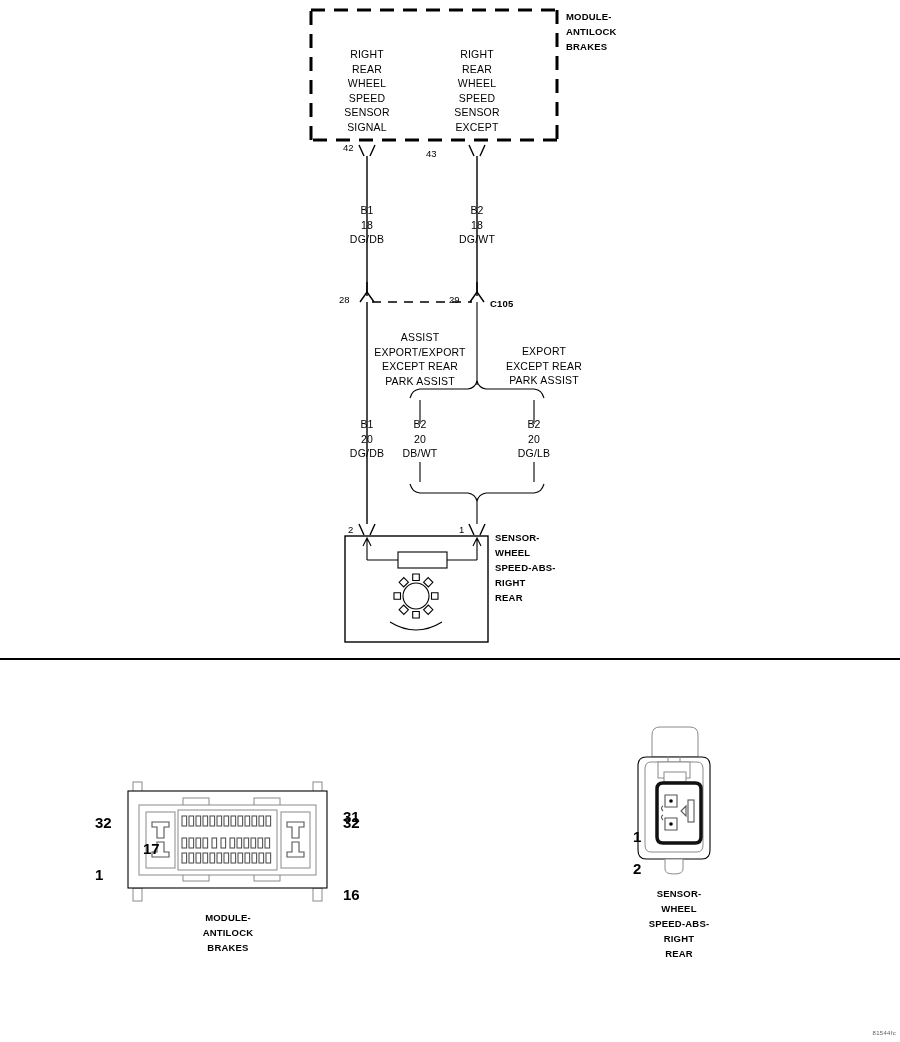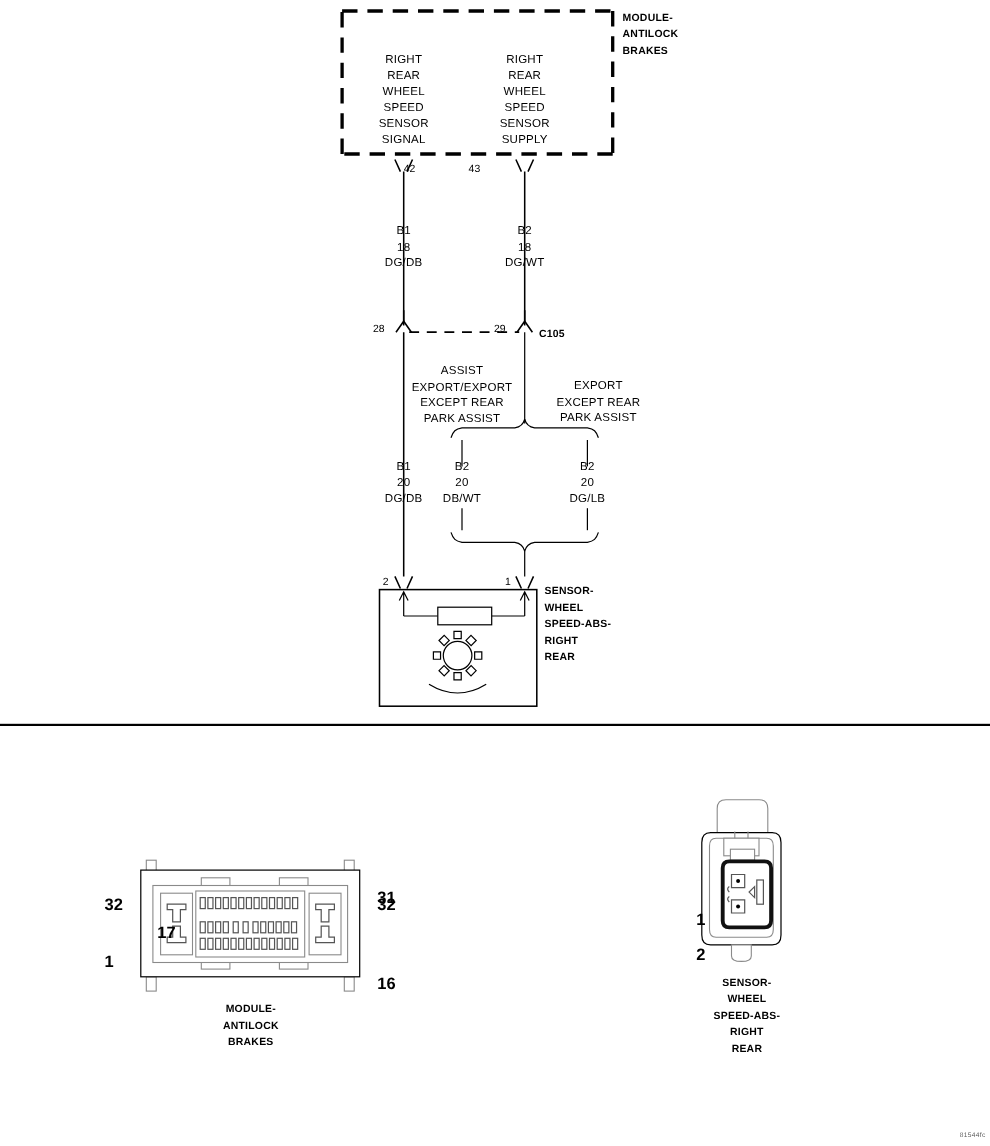--- a/index.html
+++ b/index.html
@@ -97,30 +97,30 @@
     <div>SENSOR</div>
     <div>SIGNAL</div>
   </div>
 
   <div class="abs txt c" style="left:441px;top:47px;width:72px;">
     <div>RIGHT</div>
     <div>REAR</div>
     <div>WHEEL</div>
     <div>SPEED</div>
     <div>SENSOR</div>
-    <div>SUPPLY</div>
+    <div>EXCEPT</div>
   </div>
 
   <div class="abs cap" style="left:566px;top:9px;">
     <div>MODULE-</div>
     <div>ANTILOCK</div>
     <div>BRAKES</div>
   </div>
 
-  <div class="abs pinplain" style="left:343px;top:148px;margin-left:24px;">42</div>
+  <div class="abs pinplain" style="left:343px;top:142px;">42</div>
   <div class="abs pinplain" style="left:426px;top:148px;">43</div>
 
   <div class="abs txt c" style="left:337px;top:203px;width:60px;">
     <div>B1</div>
     <div>18</div>
     <div>DG/DB</div>
   </div>
   <div class="abs txt c" style="left:447px;top:203px;width:60px;">
     <div>B2</div>
     <div>18</div>

